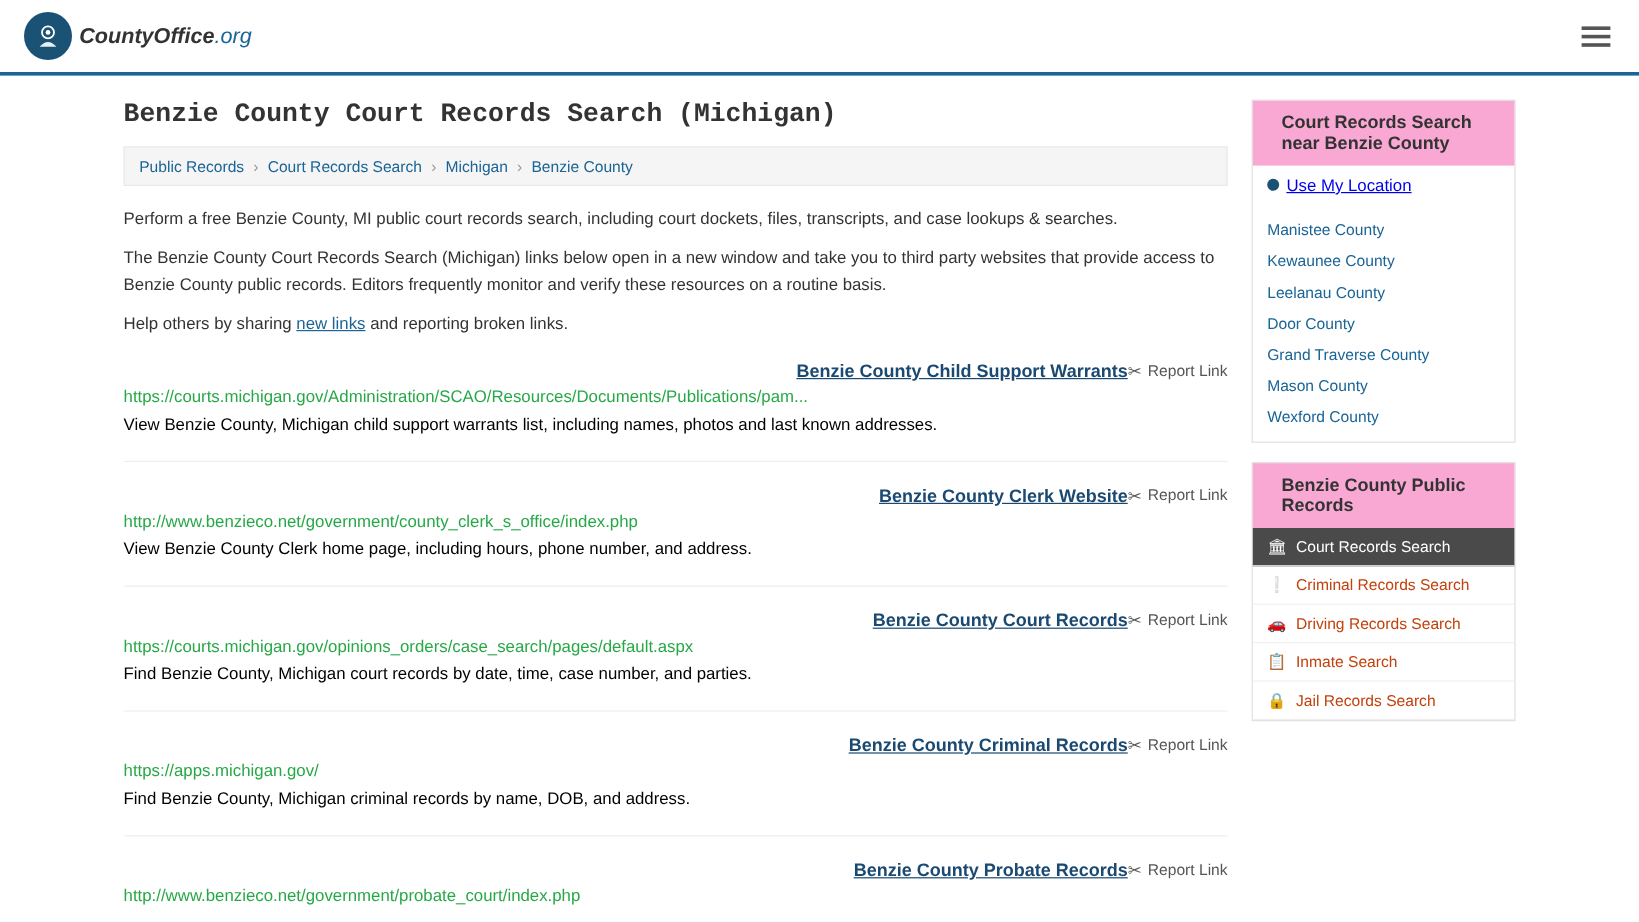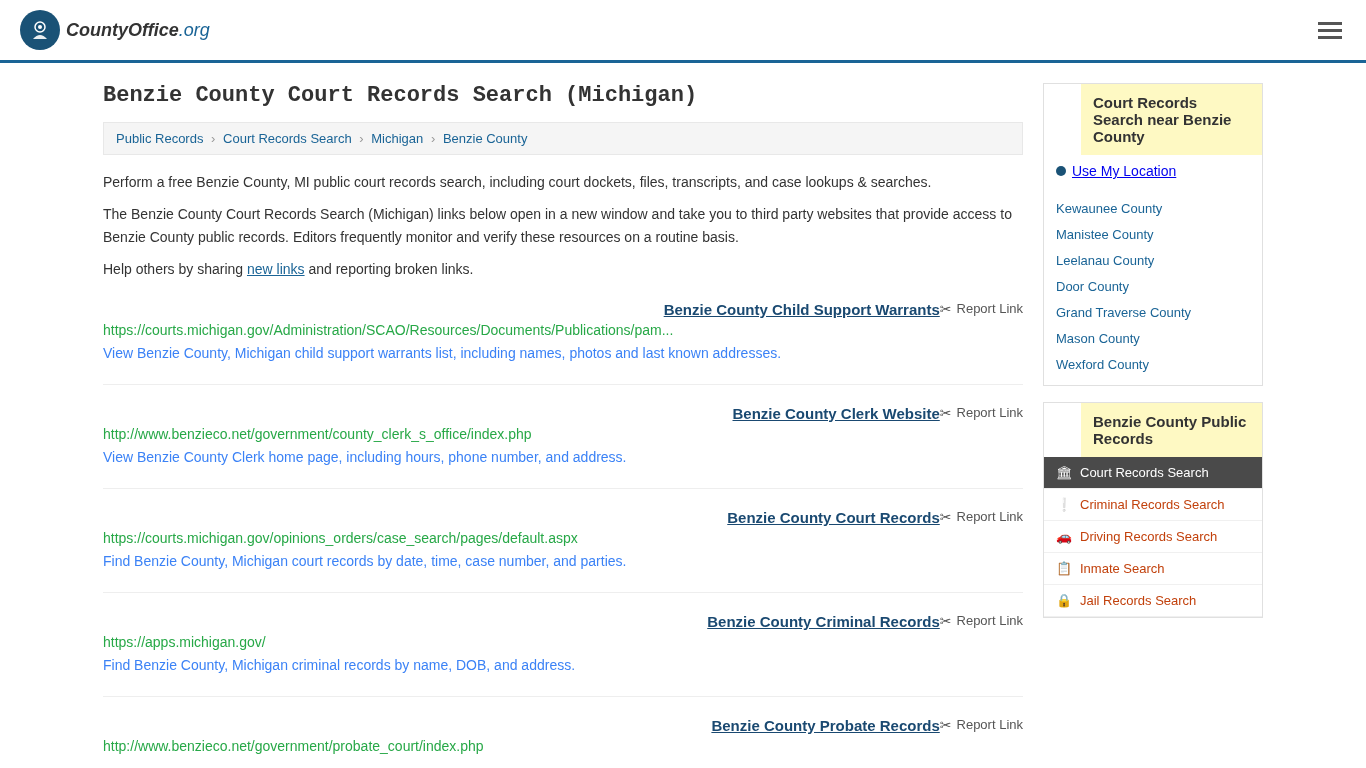--- a/index.html
+++ b/index.html
@@ -154,37 +154,36 @@
     .report-icon {
       font-size: 14px;
     }
     .record-url {
       color: #27a847;
       font-size: 14px;
       margin-bottom: 5px;
     }
     .record-desc {
       font-size: 14px;
-      color: #3b82f6;
+      color: #000000;
       line-height: 1.5;
     }
 
     
     #sidebar {
       width: 220px;
       flex-shrink: 0;
     }
 
     .sidebar-section-title {
-      background: #fef9c3;
-      padding: 10px 12px;
+      background: #f9a8d4;
+      padding: 10px 24px;
       font-size: 15px;
       font-weight: bold;
       margin-bottom: 0;
-      margin-left: 37px;
     }
 
     .sidebar-section {
       border: 1px solid #e0e0e0;
       margin-bottom: 16px;
     }
 
     .sidebar-list {
       list-style: none;
       padding: 8px 0;
@@ -355,22 +354,22 @@
 
   <div id="sidebar">
 
     <div class="sidebar-section">
       <div class="sidebar-section-title">Court Records Search near Benzie County</div>
       <div class="use-location">
         <span class="location-dot"></span>
         <a href="#">Use My Location</a>
       </div>
       <ul class="sidebar-list" id="nearby-list">
+          <li><a href="#">Manistee County</a></li>
           <li><a href="#">Kewaunee County</a></li>
-          <li><a href="#">Manistee County</a></li>
           <li><a href="#">Leelanau County</a></li>
           <li><a href="#">Door County</a></li>
           <li><a href="#">Grand Traverse County</a></li>
           <li><a href="#">Mason County</a></li>
           <li><a href="#">Wexford County</a></li>
         </ul>
     </div>
 
     <div class="sidebar-section">
       <div class="sidebar-section-title">Benzie County Public Records</div>

